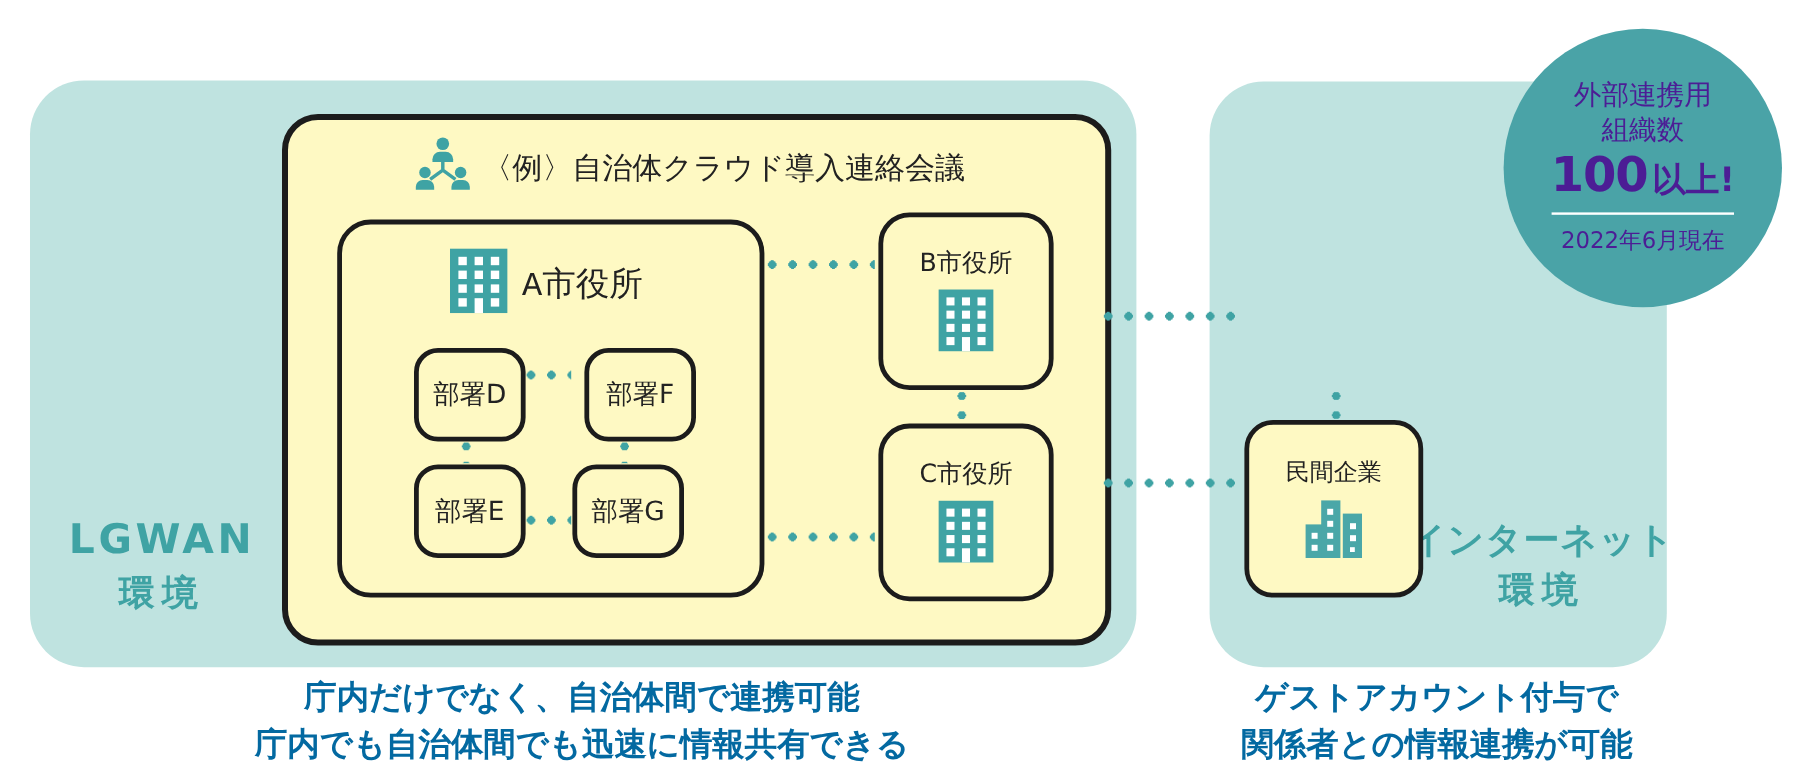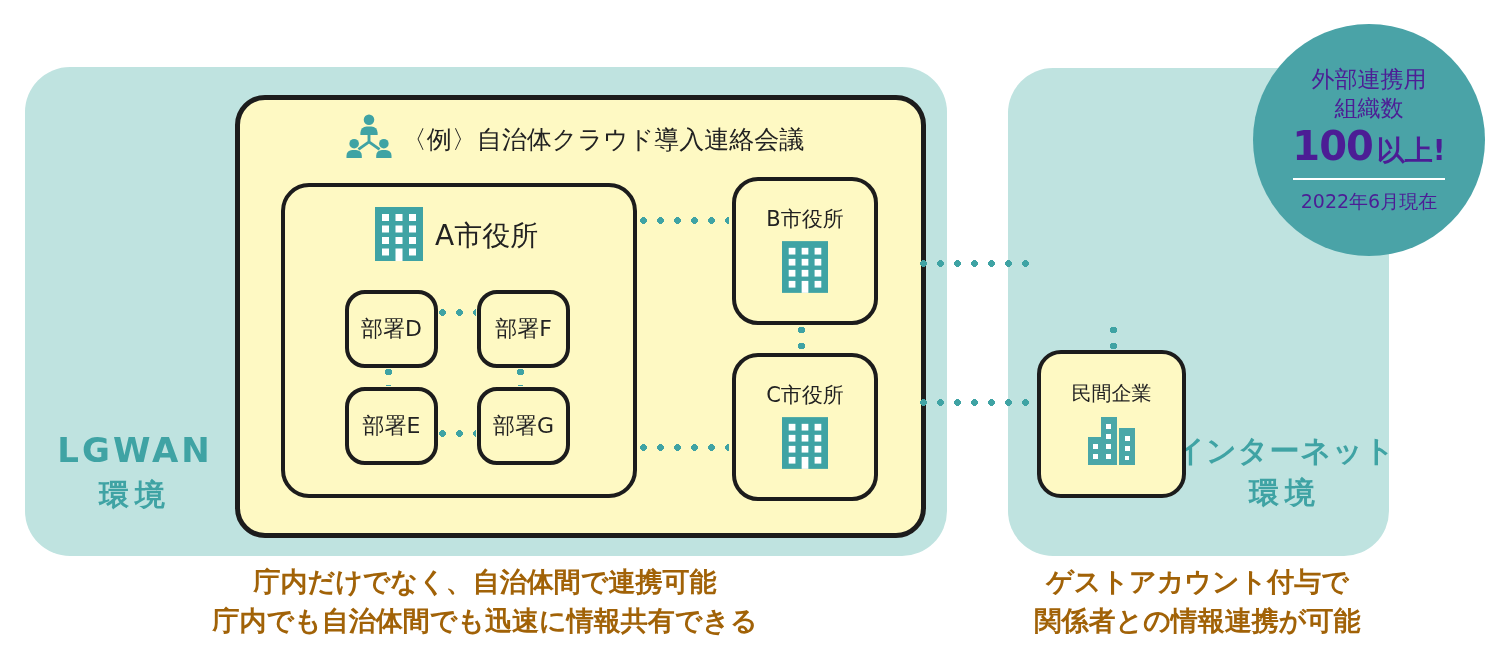--- a/index.html
+++ b/index.html
@@ -22,38 +22,38 @@
   .env-lgwan{left:40px;top:430px;width:190px;}
   .env-internet{left:1165px;top:433px;width:240px;}
   .env-internet .l1{font-size:30px;letter-spacing:1px;}
 
   
   .wbox{position:absolute;background:#fef9c3;border:4px solid var(--ink);text-align:center;}
   .mainbox{left:235px;top:95px;width:681px;height:433px;border-radius:30px;border-width:5px;}
   .abox{left:281px;top:183px;width:348px;height:307px;border-radius:28px;}
   .dept{width:85px;height:70px;border-radius:20px;display:flex;align-items:center;justify-content:center;font-size:22px;font-weight:500;}
   .dept-d{left:345px;top:290px;}
-  .dept-f{left:477px;top:290px;}
+  .dept-f{left:487px;top:290px;}
   .dept-e{left:345px;top:387px;}
   .dept-g{left:477px;top:387px;}
   .citybox{width:138px;height:140px;border-radius:26px;display:flex;flex-direction:column;align-items:center;justify-content:center;gap:8px;}
   .citybox .nm{font-size:21px;font-weight:500;}
   .city-b{left:732px;top:177px;}
   .city-c{left:732px;top:353px;}
   .extbox{width:141px;height:139px;border-radius:24px;display:flex;flex-direction:column;align-items:center;justify-content:center;gap:8px;}
   .extbox .nm{font-size:20px;font-weight:500;}
   .ext-staff{left:1037px;top:178px;}
   .ext-comp{left:1037px;top:350px;height:140px;}
 
   
   .meeting{position:absolute;left:280px;top:112px;width:590px;display:flex;align-items:center;justify-content:center;gap:10px;}
   .meeting .t{font-size:25px;font-weight:500;}
 
   
-  .a-head{position:absolute;left:375px;top:207px;display:flex;align-items:center;gap:12px;}
+  .a-head{position:absolute;left:375px;top:207px;display:flex;align-items:center;gap:12px;font-family:Liberation Mono, monospace;}
   .a-head .nm{font-size:28px;font-weight:500;}
 
   
   .dots-h{position:absolute;height:9px;background-image:radial-gradient(circle 3.5px at center,var(--accent) 97%,transparent);background-size:17px 9px;background-repeat:repeat-x;background-position:2px center;}
   .dots-v{position:absolute;width:9px;background-image:radial-gradient(circle 3.5px at center,var(--accent) 97%,transparent);background-size:9px 16px;background-repeat:repeat-y;background-position:center 2px;}
   .c-ab{left:633px;top:216px;width:96px;}
   .c-ac{left:633px;top:443px;width:96px;}
   .c-bext{left:913px;top:259px;width:122px;}
   .c-cpriv{left:913px;top:398px;width:122px;}
   .c-df{left:432px;top:308px;width:44px;}
@@ -66,21 +66,21 @@
   
   .badge{position:absolute;left:1253px;top:24px;width:232px;height:232px;border-radius:50%;background:var(--badge);color:#4c1d95;display:flex;flex-direction:column;align-items:center;justify-content:center;text-align:center;}
   .badge .s1{font-size:23px;font-weight:500;line-height:1.25;}
   .badge .num-row{display:flex;align-items:baseline;margin:2px 0 0 0;}
   .badge .num{font-size:40px;font-weight:700;letter-spacing:-1px;line-height:1.05;}
   .badge .suf{font-size:28px;font-weight:700;margin-left:4px;}
   .badge .rule{width:152px;height:2px;background:#fff;margin:8px 0 9px 0;}
   .badge .date{font-size:19px;font-weight:500;}
 
   
-  .caption{position:absolute;text-align:center;font-size:27px;font-weight:600;color:#a16207;line-height:1.45;}
+  .caption{position:absolute;text-align:center;font-size:27px;font-weight:600;color:#0369a1;line-height:1.45;}
   .cap-left{left:150px;top:562px;width:670px;}
   .cap-right{left:960px;top:562px;width:475px;}
 
   .ico{display:block;}
 </style>
 </head>
 <body>
 
 <div class="stage">
 

